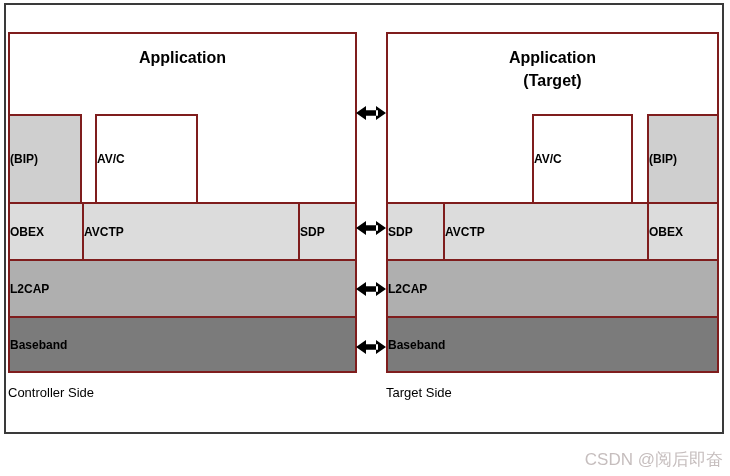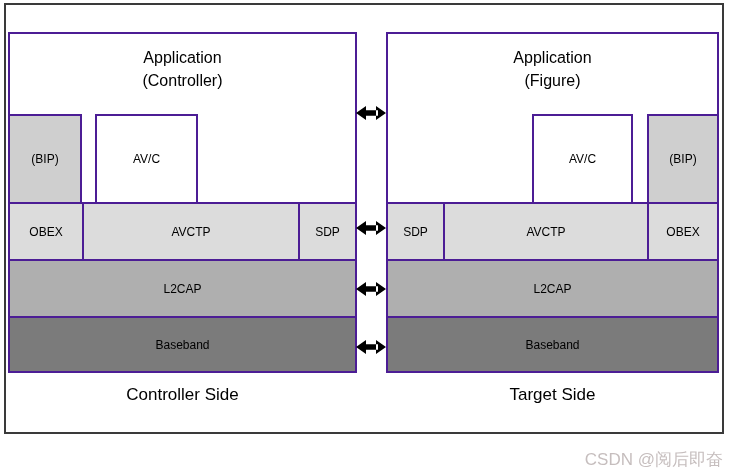--- a/index.html
+++ b/index.html
@@ -1,39 +1,38 @@
 <!DOCTYPE html>
 <html><head>
 <meta charset="utf-8">
 <style>
   html,body{margin:0;padding:0;background:#fff;}
   .screen{position:relative;width:730px;height:476px;background:#ffffff;overflow:hidden;
           font-family:"Liberation Sans",sans-serif;color:#000;}
   .abs{position:absolute;box-sizing:border-box;}
   .outer-frame{left:4px;top:3px;width:720px;height:431px;border:2px solid #3a3a3a;background:#ffffff;}
-  .box{border:2px solid #4c1d95;display:flex;align-items:center;justify-content:center;}
+  .box{border:2px solid #7f1d1d;display:flex;align-items:center;justify-content:flex-start;font-weight:bold;}
   .app-box{background:#ffffff;align-items:flex-start;}
   .app-label{width:100%;text-align:center;font-size:16px;line-height:23px;padding-top:12px;}
   .cell{font-size:12px;}
-  .side-label{font-size:17px;text-align:center;}
+  .side-label{font-size:13px;text-align:left;}
   .arrow-wrap{width:30px;height:18px;}
   .caption{font-size:15px;font-style:italic;color:#0a0a0a;white-space:nowrap;}
   .watermark{font-size:17px;white-space:nowrap;}
 </style>
 </head>
 <body>
 
 <div class="screen">
 
   <div class="abs outer-frame"></div>
 
   <div class="abs box app-box" style="left:8px;top:32px;width:349px;height:172px;">
     <div class="app-label">
       <div>Application</div>
-      <div>(Controller)</div>
     </div>
   </div>
 
   <div class="abs box cell" style="left: 8px; top: 114px; width: 74px; height: 90px; background-color: rgb(207, 207, 207);">
     <span>(BIP)</span>
   </div>
 
   <div class="abs box cell" style="left:95px;top:114px;width:103px;height:90px;background:#ffffff;">
     <span>AV/C</span>
   </div>
@@ -53,21 +52,21 @@
   </div>
   <div class="abs box cell" style="left: 8px; top: 316px; width: 349px; height: 57px; background-color: rgb(123, 123, 123);">
     <span>Baseband</span>
   </div>
 
   <div class="abs side-label" style="left:8px;top:385px;width:349px;">Controller Side</div>
 
   <div class="abs box app-box" style="left:386px;top:32px;width:333px;height:172px;">
     <div class="app-label">
       <div>Application</div>
-      <div>(Figure)</div>
+      <div>(Target)</div>
     </div>
   </div>
 
   <div class="abs box cell" style="left:532px;top:114px;width:101px;height:90px;background:#ffffff;">
     <span>AV/C</span>
   </div>
 
   <div class="abs box cell" style="left: 647px; top: 114px; width: 72px; height: 90px; background-color: rgb(207, 207, 207);">
     <span>(BIP)</span>
   </div>

